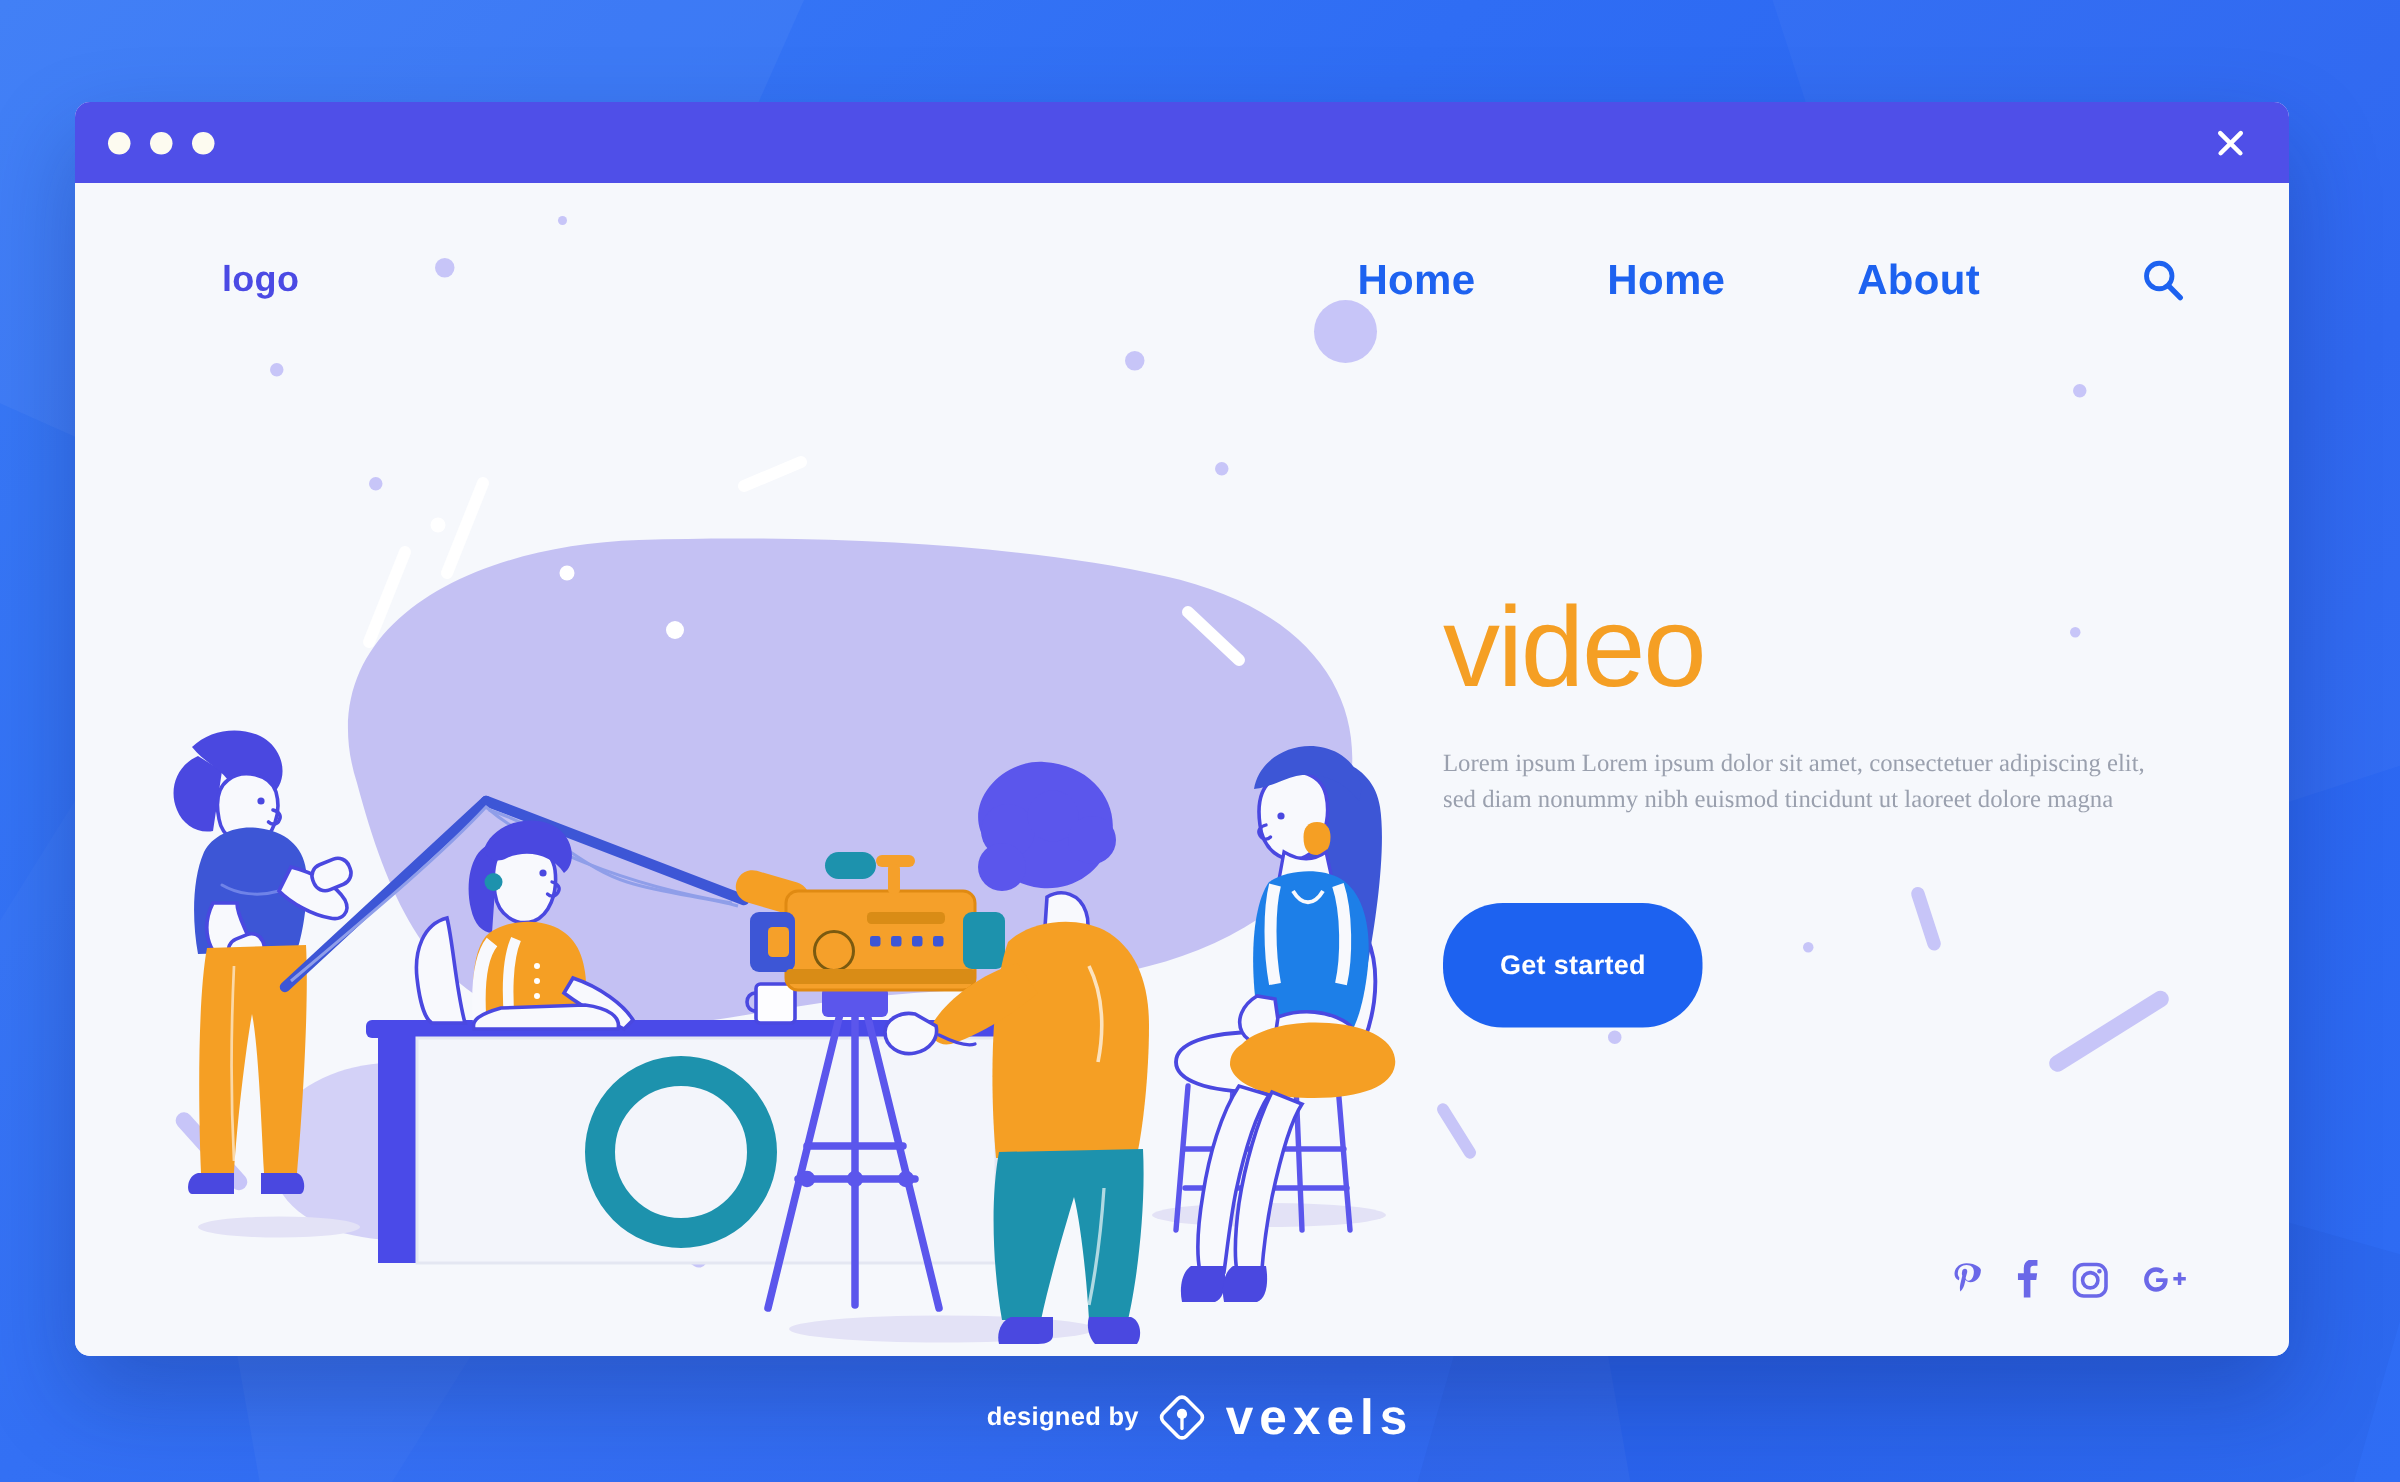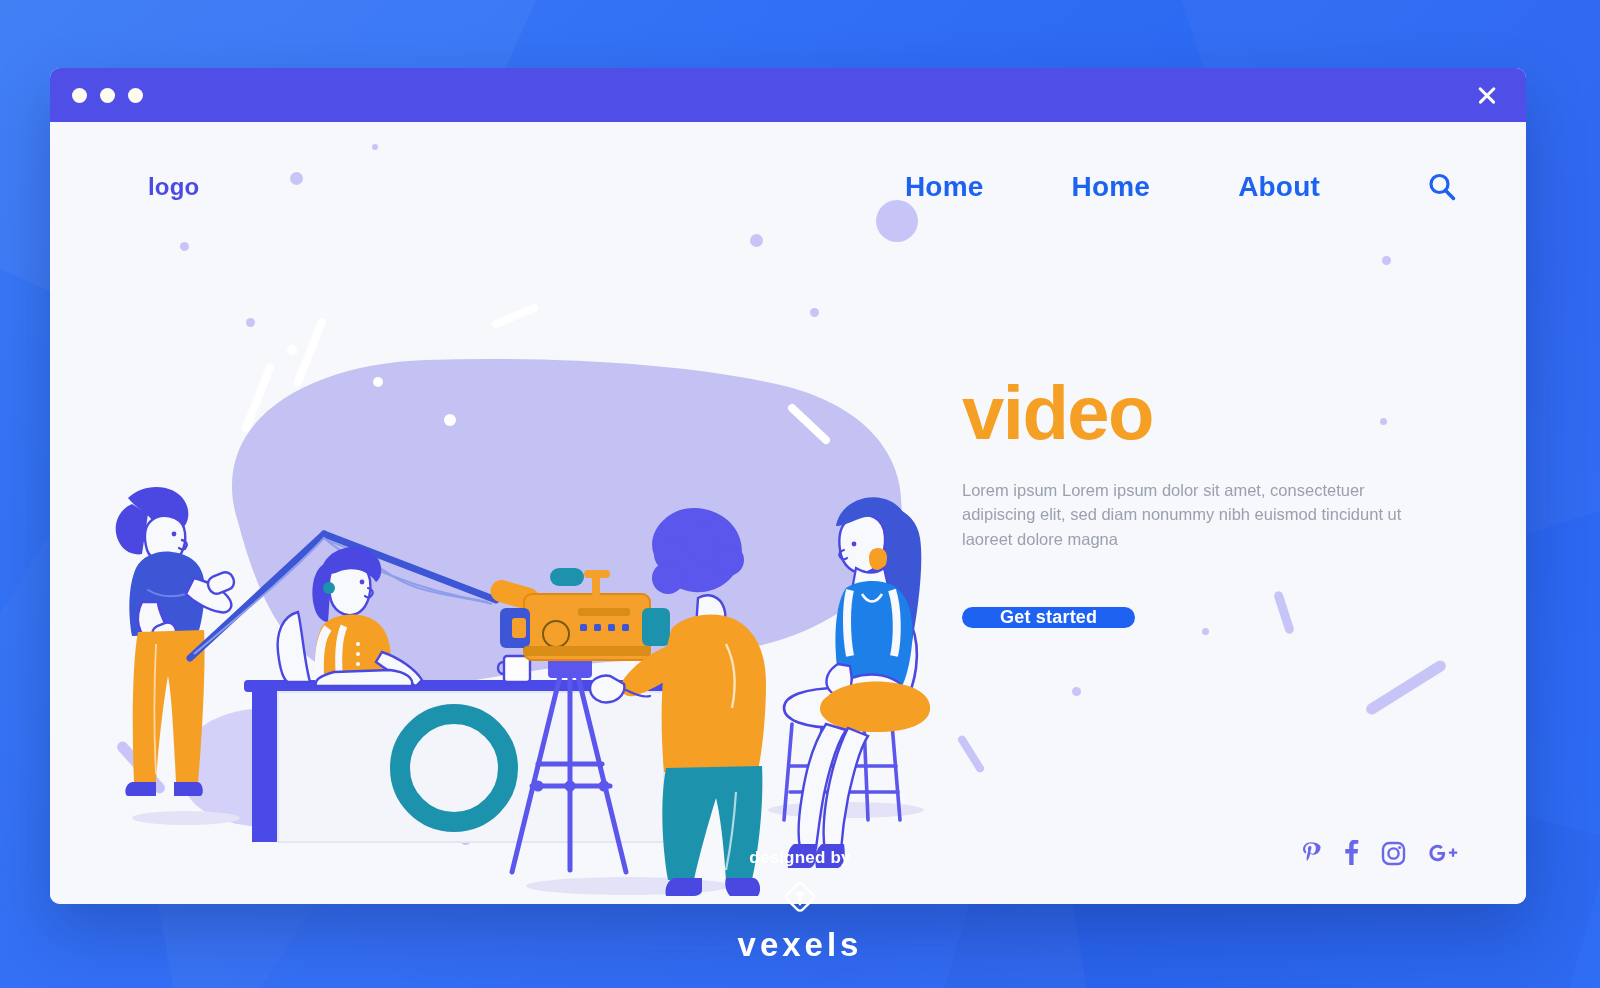--- a/index.html
+++ b/index.html
@@ -115,37 +115,39 @@
 
   
   #hero {
     position: absolute;
     left: 912px; top: 256px;
     width: 520px;
     z-index: 6;
   }
   #headline {
     font-size: 76px;
-    font-weight: 700;
+    font-weight: 400;
     line-height: 0.92;
     color: #f59f24;
     letter-spacing: -1.5px;
+    margin-top: 19px;
   }
   #headline .l2 { display: block; letter-spacing: -2.5px; }
   #subtext {
     margin-top: 30px;
     font-size: 16.5px;
     line-height: 1.48;
     color: #9aa0ae;
     width: 470px;
+    font-family: Liberation Serif, serif;
   }
   #cta {
     margin-top: 56px;
     display: inline-block;
-    padding: 0 38px;
+    padding: 31px 38px;
     border: none;
     border-radius: 40px;
     background: #1d62f0;
     color: #fff;
     font-size: 18px;
     font-weight: 700;
     font-family: inherit;
     cursor: pointer;
     letter-spacing: 0.2px;
   }
@@ -172,21 +174,20 @@
   
   #vexels {
     position: absolute;
     left: 0; right: 0; bottom: 24px;
     display: flex;
     align-items: center;
     justify-content: center;
     gap: 12px;
     color: #ffffff;
     z-index: 8;
-    flex-direction: column;
   }
   #vx-text { font-size: 17px; font-weight: 600; letter-spacing: 0.2px; }
   #vx-word { font-size: 33px; font-weight: 600; letter-spacing: 4px; }
 </style>
 </head>
 <body>
 
 <div id="page">
 
   <div class="bg-facet f1"></div>

